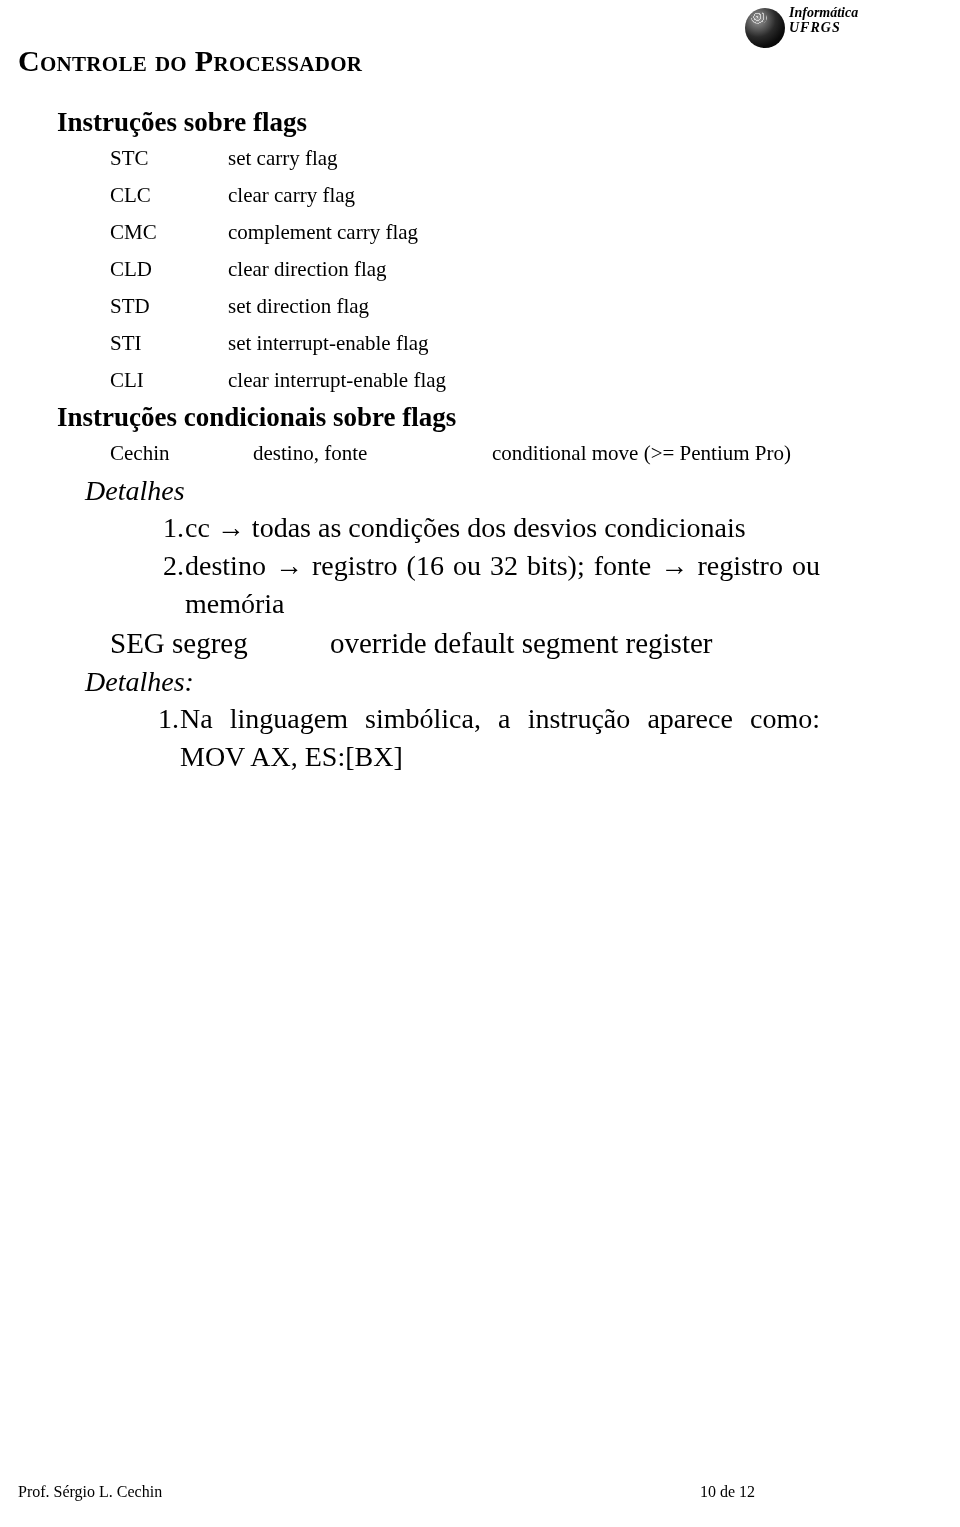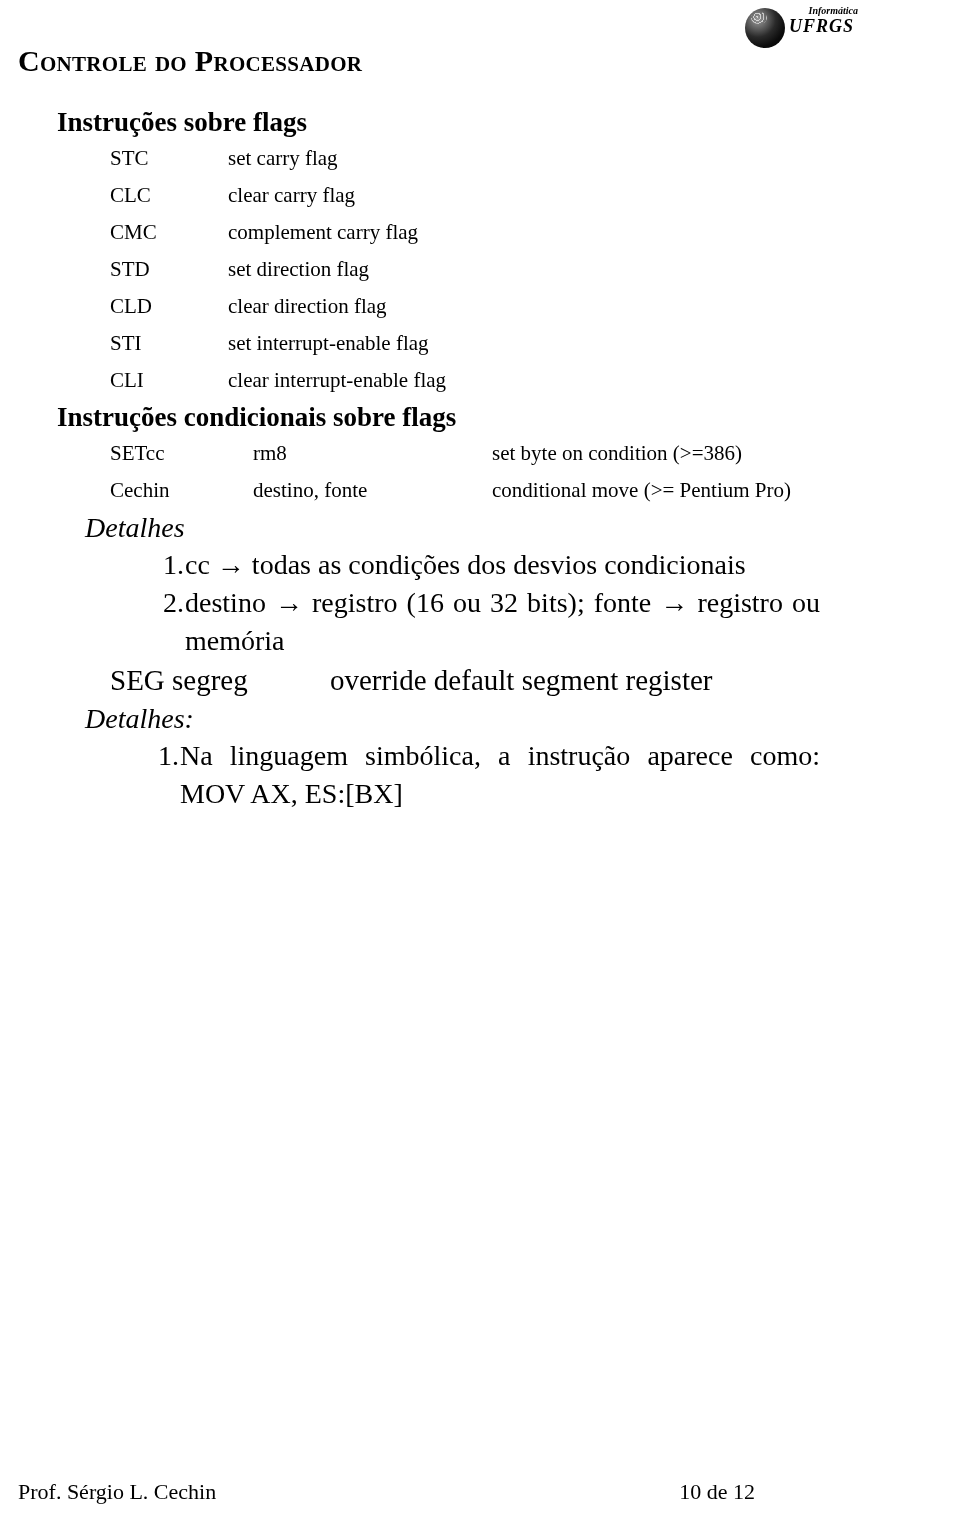--- a/index.html
+++ b/index.html
@@ -52,29 +52,29 @@
   .logo-text {
     position: absolute;
     left: 44px;
     top: 0px;
     font-family: "Liberation Serif", "DejaVu Serif", serif;
     font-style: italic;
     font-weight: bold;
     line-height: 1.05;
   }
   .logo-line1 {
-    font-size: 10px;
+    font-size: 14px;
     letter-spacing: 0px;
     display: block;
     text-align: right;
   }
   .logo-line2 {
-    font-size: 18px;
+    font-size: 14px;
     display: block;
-    text-align: center;
+    text-align: left;
     padding-right: 4px;
     letter-spacing: 1px;
   }
 
   
   .doc-title {
     position: absolute;
     left: 18px;
     top: 44px;
     font-family: Liberation Serif, serif;
@@ -170,21 +170,21 @@
   .seg-row .seg-mnemonic { position: absolute; left: 110px; top: 0; }
   .seg-row .seg-desc { position: absolute; left: 330px; top: 0; }
 
   
   .footer {
     position: absolute;
     left: 0;
     bottom: 22px;
     width: 770px;
     height: 26px;
-    font-size: 22px;
+    font-size: 16px;
     line-height: 26px;
   }
   .footer-left {
     position: absolute;
     left: 18px;
     top: 0;
     white-space: nowrap;
   }
   .footer-right {
     position: absolute;
@@ -219,43 +219,38 @@
     </div>
     <div class="instr-row">
       <span class="instr-mnemonic">CLC</span>
       <span class="instr-desc">clear carry flag</span>
     </div>
     <div class="instr-row">
       <span class="instr-mnemonic">CMC</span>
       <span class="instr-desc">complement carry flag</span>
     </div>
     <div class="instr-row">
+      <span class="instr-mnemonic">CLD</span>
+      <span class="instr-desc">clear direction flag</span>
+    </div>
+    <div class="instr-row">
       <span class="instr-mnemonic">STD</span>
       <span class="instr-desc">set direction flag</span>
     </div>
     <div class="instr-row">
-      <span class="instr-mnemonic">CLD</span>
-      <span class="instr-desc">clear direction flag</span>
-    </div>
-    <div class="instr-row">
       <span class="instr-mnemonic">STI</span>
       <span class="instr-desc">set interrupt-enable flag</span>
     </div>
     <div class="instr-row">
       <span class="instr-mnemonic">CLI</span>
       <span class="instr-desc">clear interrupt-enable flag</span>
     </div>
 
     <div class="section-heading">Instruções condicionais sobre flags</div>
 
-    <div class="instr-row three-col">
-      <span class="instr-mnemonic">SETcc</span>
-      <span class="instr-operand">rm8</span>
-      <span class="instr-desc">set byte on condition (&gt;=386)</span>
-    </div>
     <div class="instr-row three-col">
       <span class="instr-mnemonic">Cechin</span>
       <span class="instr-operand">destino, fonte</span>
       <span class="instr-desc">conditional move (&gt;= Pentium Pro)</span>
     </div>
 
     <div class="detalhes-label">Detalhes</div>
 
     <ol class="num-list">
       <li class="num-item">

